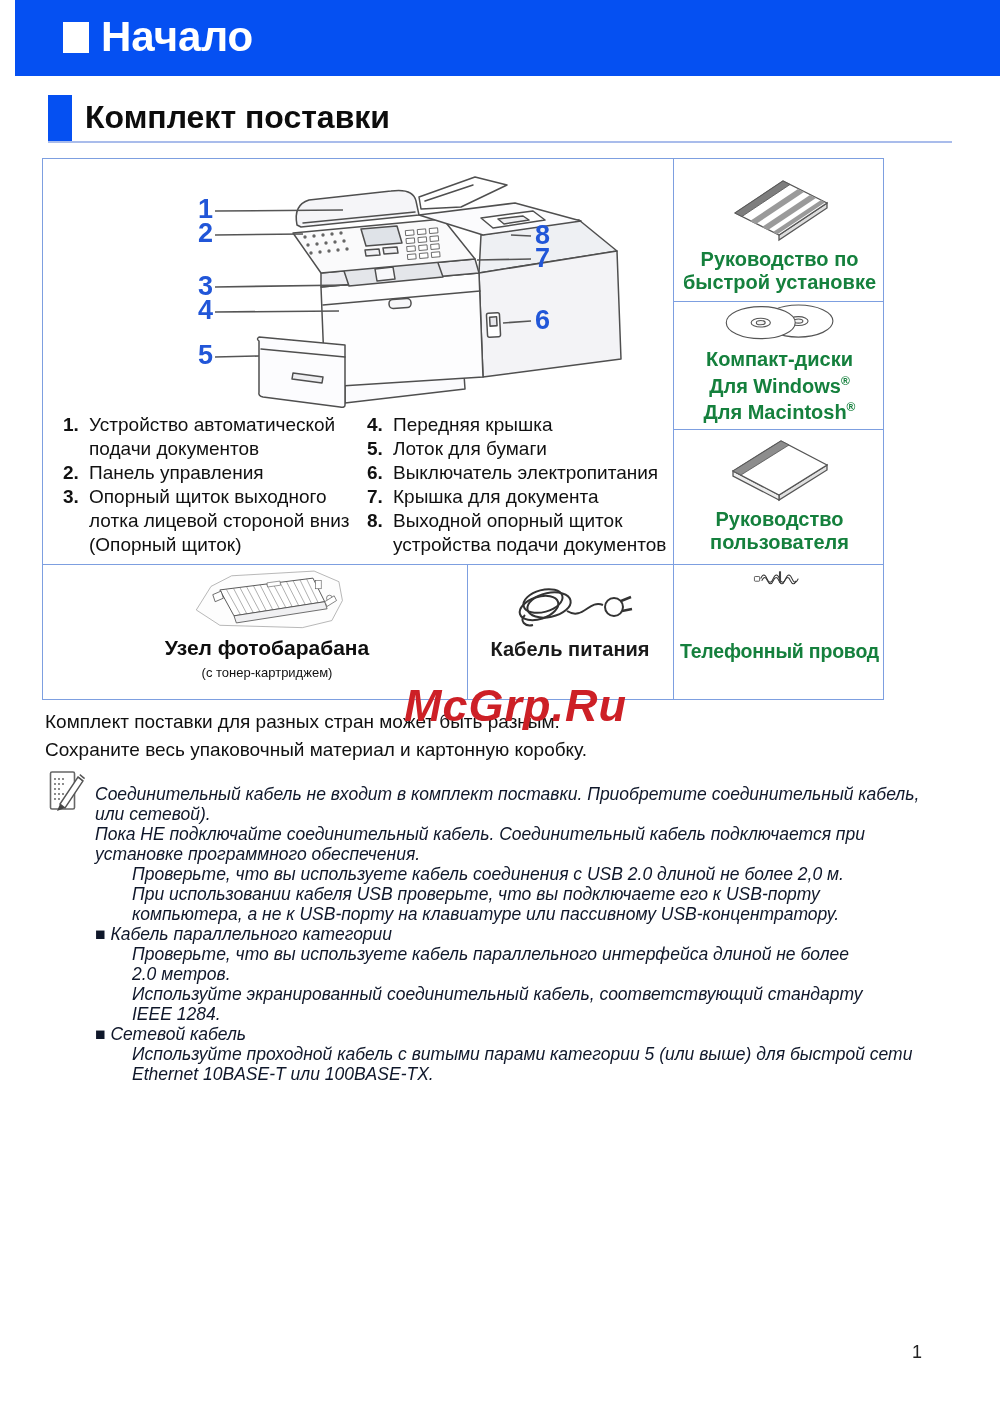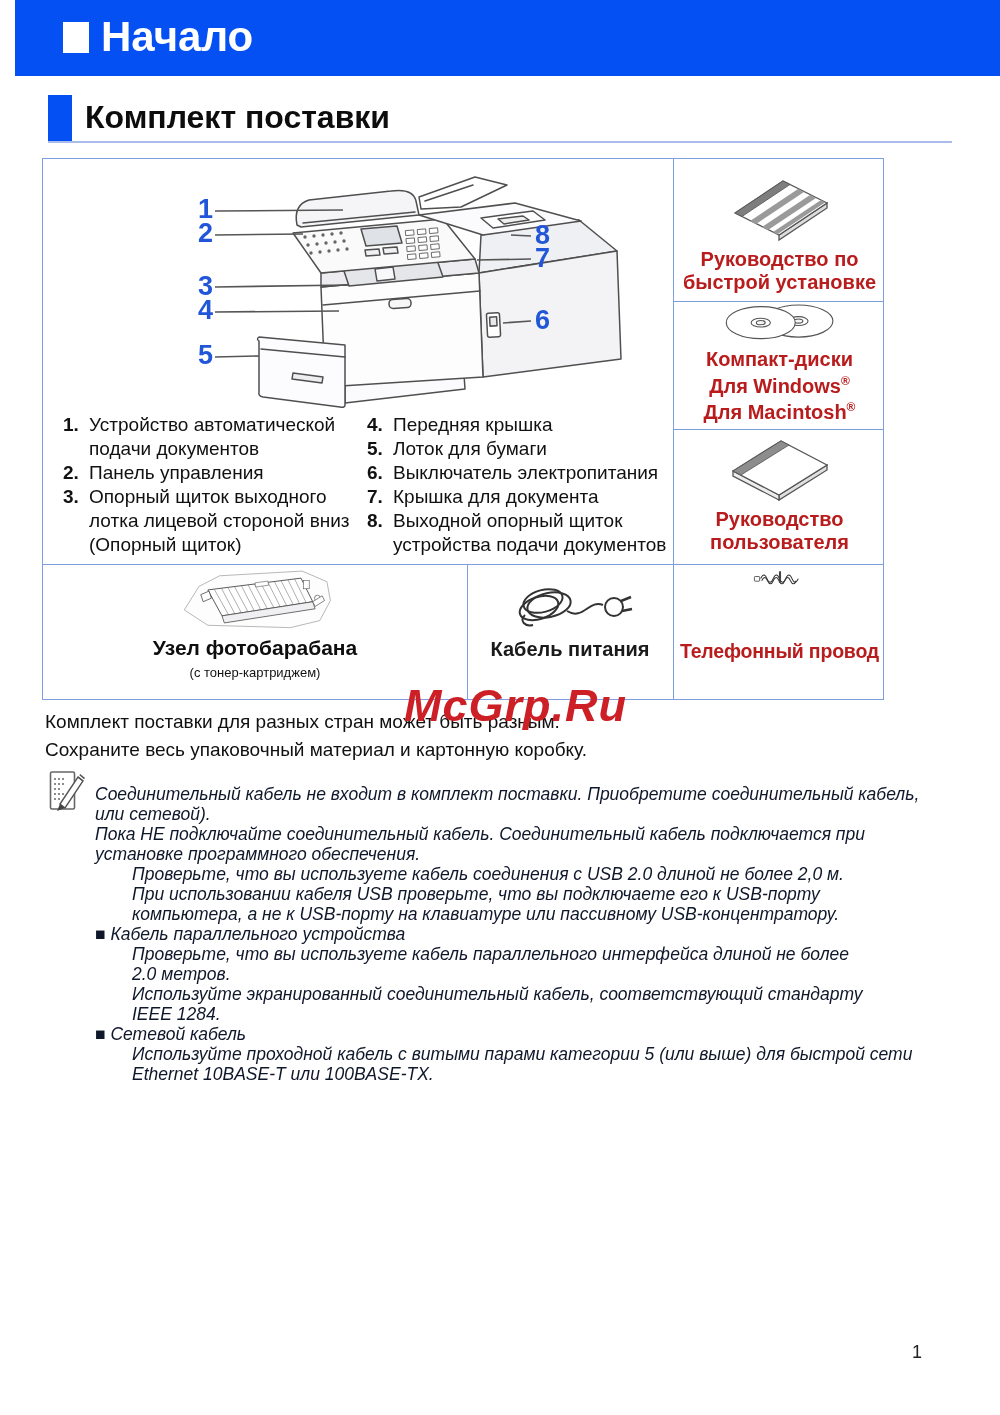--- a/index.html
+++ b/index.html
@@ -30,31 +30,31 @@
   .callout.l{text-align:right;}
 
   .plist{position:absolute;top:254px;font-size:19px;line-height:24px;color:#111;}
   .plist.c1{left:20px;width:292px;}
   .plist.c2{left:324px;width:300px;}
   .pitem{display:flex;}
   .pnum{flex:0 0 26px;font-weight:bold;}
   .ptext{flex:1;}
 
   .rc{position:absolute;left:631px;width:211px;display:flex;flex-direction:column;align-items:center;justify-content:flex-end;text-align:center;}
-  .rc .lbl{font-size:20px;font-weight:bold;line-height:23px;color:#b91c1c;}
+  .rc .lbl{font-size:20px;font-weight:bold;line-height:23px;color:#15803d;}
   .rc sup{font-size:12px;}
   .cell-quick{top:0;height:142px;padding-bottom:7px;box-sizing:border-box;}
   .cell-cd{top:142px;height:128px;padding-bottom:6px;box-sizing:border-box;}
   .cell-cd .lbl{line-height:22px;}
   .cell-user{top:270px;height:135px;padding-bottom:10px;box-sizing:border-box;}
   .cell-phone{top:405px;height:135px;padding-bottom:36px;box-sizing:border-box;}
   .cell-phone .lbl{font-size:19.5px;letter-spacing:-0.2px;margin-top:47px;}
 
   .bc{position:absolute;top:405px;height:135px;display:flex;flex-direction:column;align-items:center;justify-content:flex-end;text-align:center;box-sizing:border-box;}
-  .cell-drum{left:0;width:424px;padding-bottom:14px;}
+  .cell-drum{left:12px;width:424px;padding-bottom:14px;}
   .cell-power{left:424px;width:206px;padding-bottom:38px;}
   .lbl-b1{font-size:21px;font-weight:bold;color:#0e0e0e;line-height:26px;}
   .lbl-b2{font-size:13px;color:#111;line-height:24px;}
   .cell-power .lbl{font-size:20px;font-weight:bold;}
 
   .mfp-icon{margin-bottom:5px;}
 
   
   .wm{position:absolute;left:404px;top:680px;font-size:45px;font-weight:bold;font-style:italic;color:#cd2026;letter-spacing:1px;z-index:5;}
 
@@ -350,21 +350,21 @@
     <polygon points="12,38 17,42 9,45" fill="#444"></polygon>
   </svg>
   <div class="note">
     <div class="n-plain">Соединительный кабель не входит в комплект поставки. Приобретите соединительный кабель,</div>
     <div class="n-plain">или сетевой).</div>
     <div class="n-plain">Пока НЕ подключайте соединительный кабель. Соединительный кабель подключается при</div>
     <div class="n-plain">установке программного обеспечения.</div>
     <div class="n-sub">Проверьте, что вы используете кабель соединения с USB 2.0 длиной не более 2,0 м.</div>
     <div class="n-sub">При использовании кабеля USB проверьте, что вы подключаете его к USB-порту</div>
     <div class="n-sub">компьютера, а не к USB-порту на клавиатуре или пассивному USB-концентратору.</div>
-    <div class="n-bullet">■ Кабель параллельного устройства</div>
+    <div class="n-bullet">■ Кабель параллельного категории</div>
     <div class="n-sub">Проверьте, что вы используете кабель параллельного интерфейса длиной не более</div>
     <div class="n-sub">2.0 метров.</div>
     <div class="n-sub">Используйте экранированный соединительный кабель, соответствующий стандарту</div>
     <div class="n-sub">IEEE 1284.</div>
     <div class="n-bullet">■ Сетевой кабель</div>
     <div class="n-sub">Используйте проходной кабель с витыми парами категории 5 (или выше) для быстрой сети</div>
     <div class="n-sub">Ethernet 10BASE-T или 100BASE-TX.</div>
   </div>
 
   <div class="pgnum">1</div>

